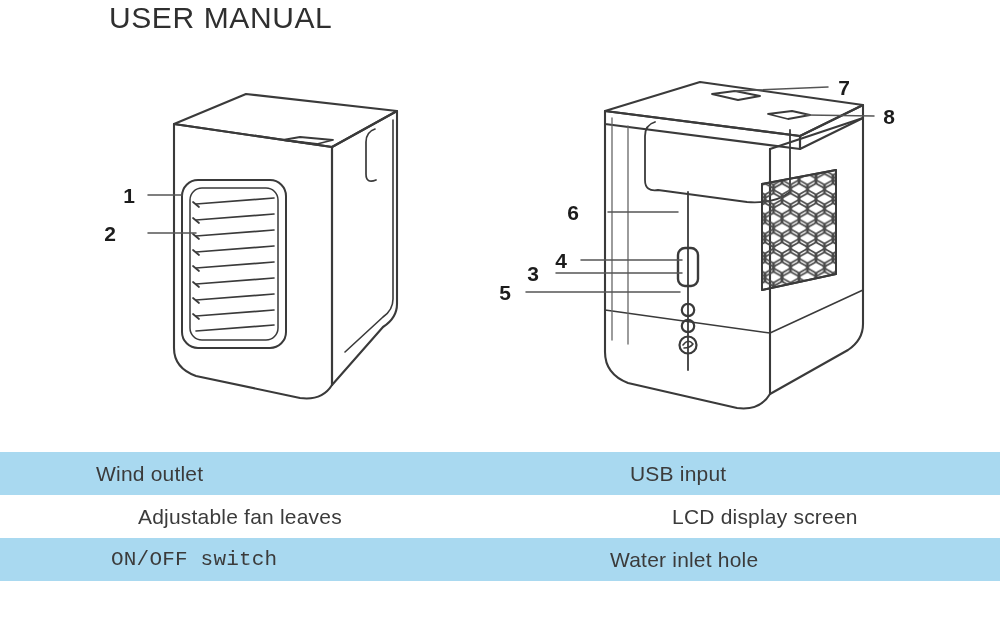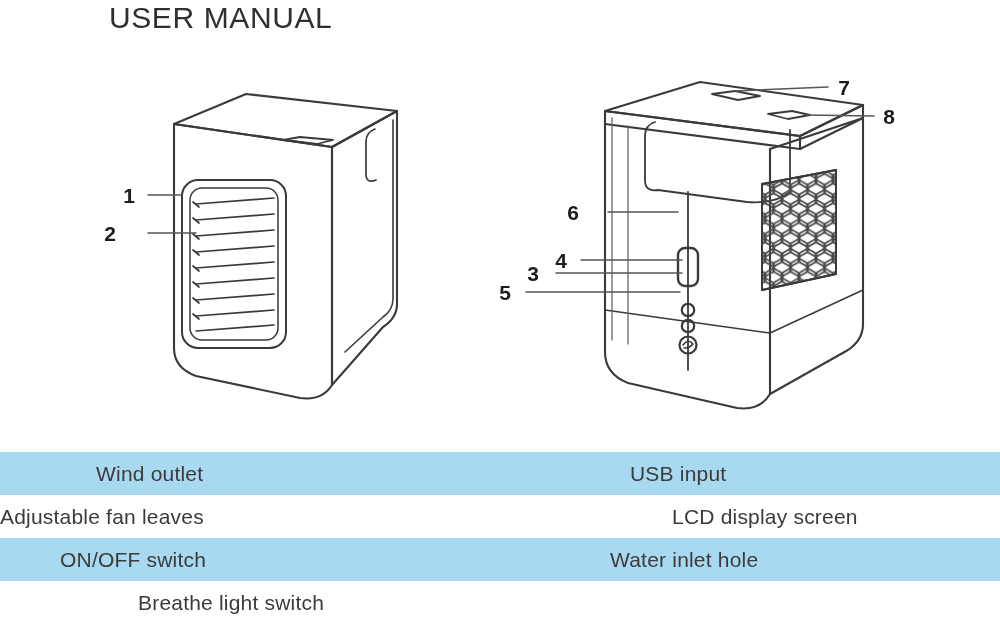--- a/index.html
+++ b/index.html
@@ -89,23 +89,23 @@
   }
   .legend-cell.col-left {
     width: 500px;
   }
   .legend-cell.col-right {
     width: 500px;
   }
   
   .indent-a .col-left  { padding-left: 96px; }
   .indent-a .col-right { padding-left: 130px; text-align: right; }
-  .indent-b .col-left  { }
+  .indent-b .col-left  { padding-left: 138px; }
   .indent-b .col-right { padding-left: 172px; }
-  .indent-c .col-left  { padding-left: 60px; }
+  .indent-c .col-left  { padding-left: 111px; font-family: Liberation Mono, monospace; }
   .indent-c .col-right { padding-left: 110px; }
   .indent-d .col-left  { padding-left: 138px; }
   .indent-d .col-right { padding-left: 128px; }
 </style>
 </head>
 <body>
 
 <div id="page">
 
   <div id="page-title">USER MANUAL</div>
@@ -265,18 +265,17 @@
       <div class="legend-cell col-left">Adjustable fan leaves</div>
       <div class="legend-cell col-right">LCD display screen</div>
     </div>
 
     <div class="legend-row shaded indent-c">
       <div class="legend-cell col-left">ON/OFF switch</div>
       <div class="legend-cell col-right">Water inlet hole</div>
     </div>
 
     <div class="legend-row plain indent-d">
-      <div class="legend-cell col-left">Breathe light switch</div>
     </div>
 
   </div>
 
 </div>
 
 </body></html>

